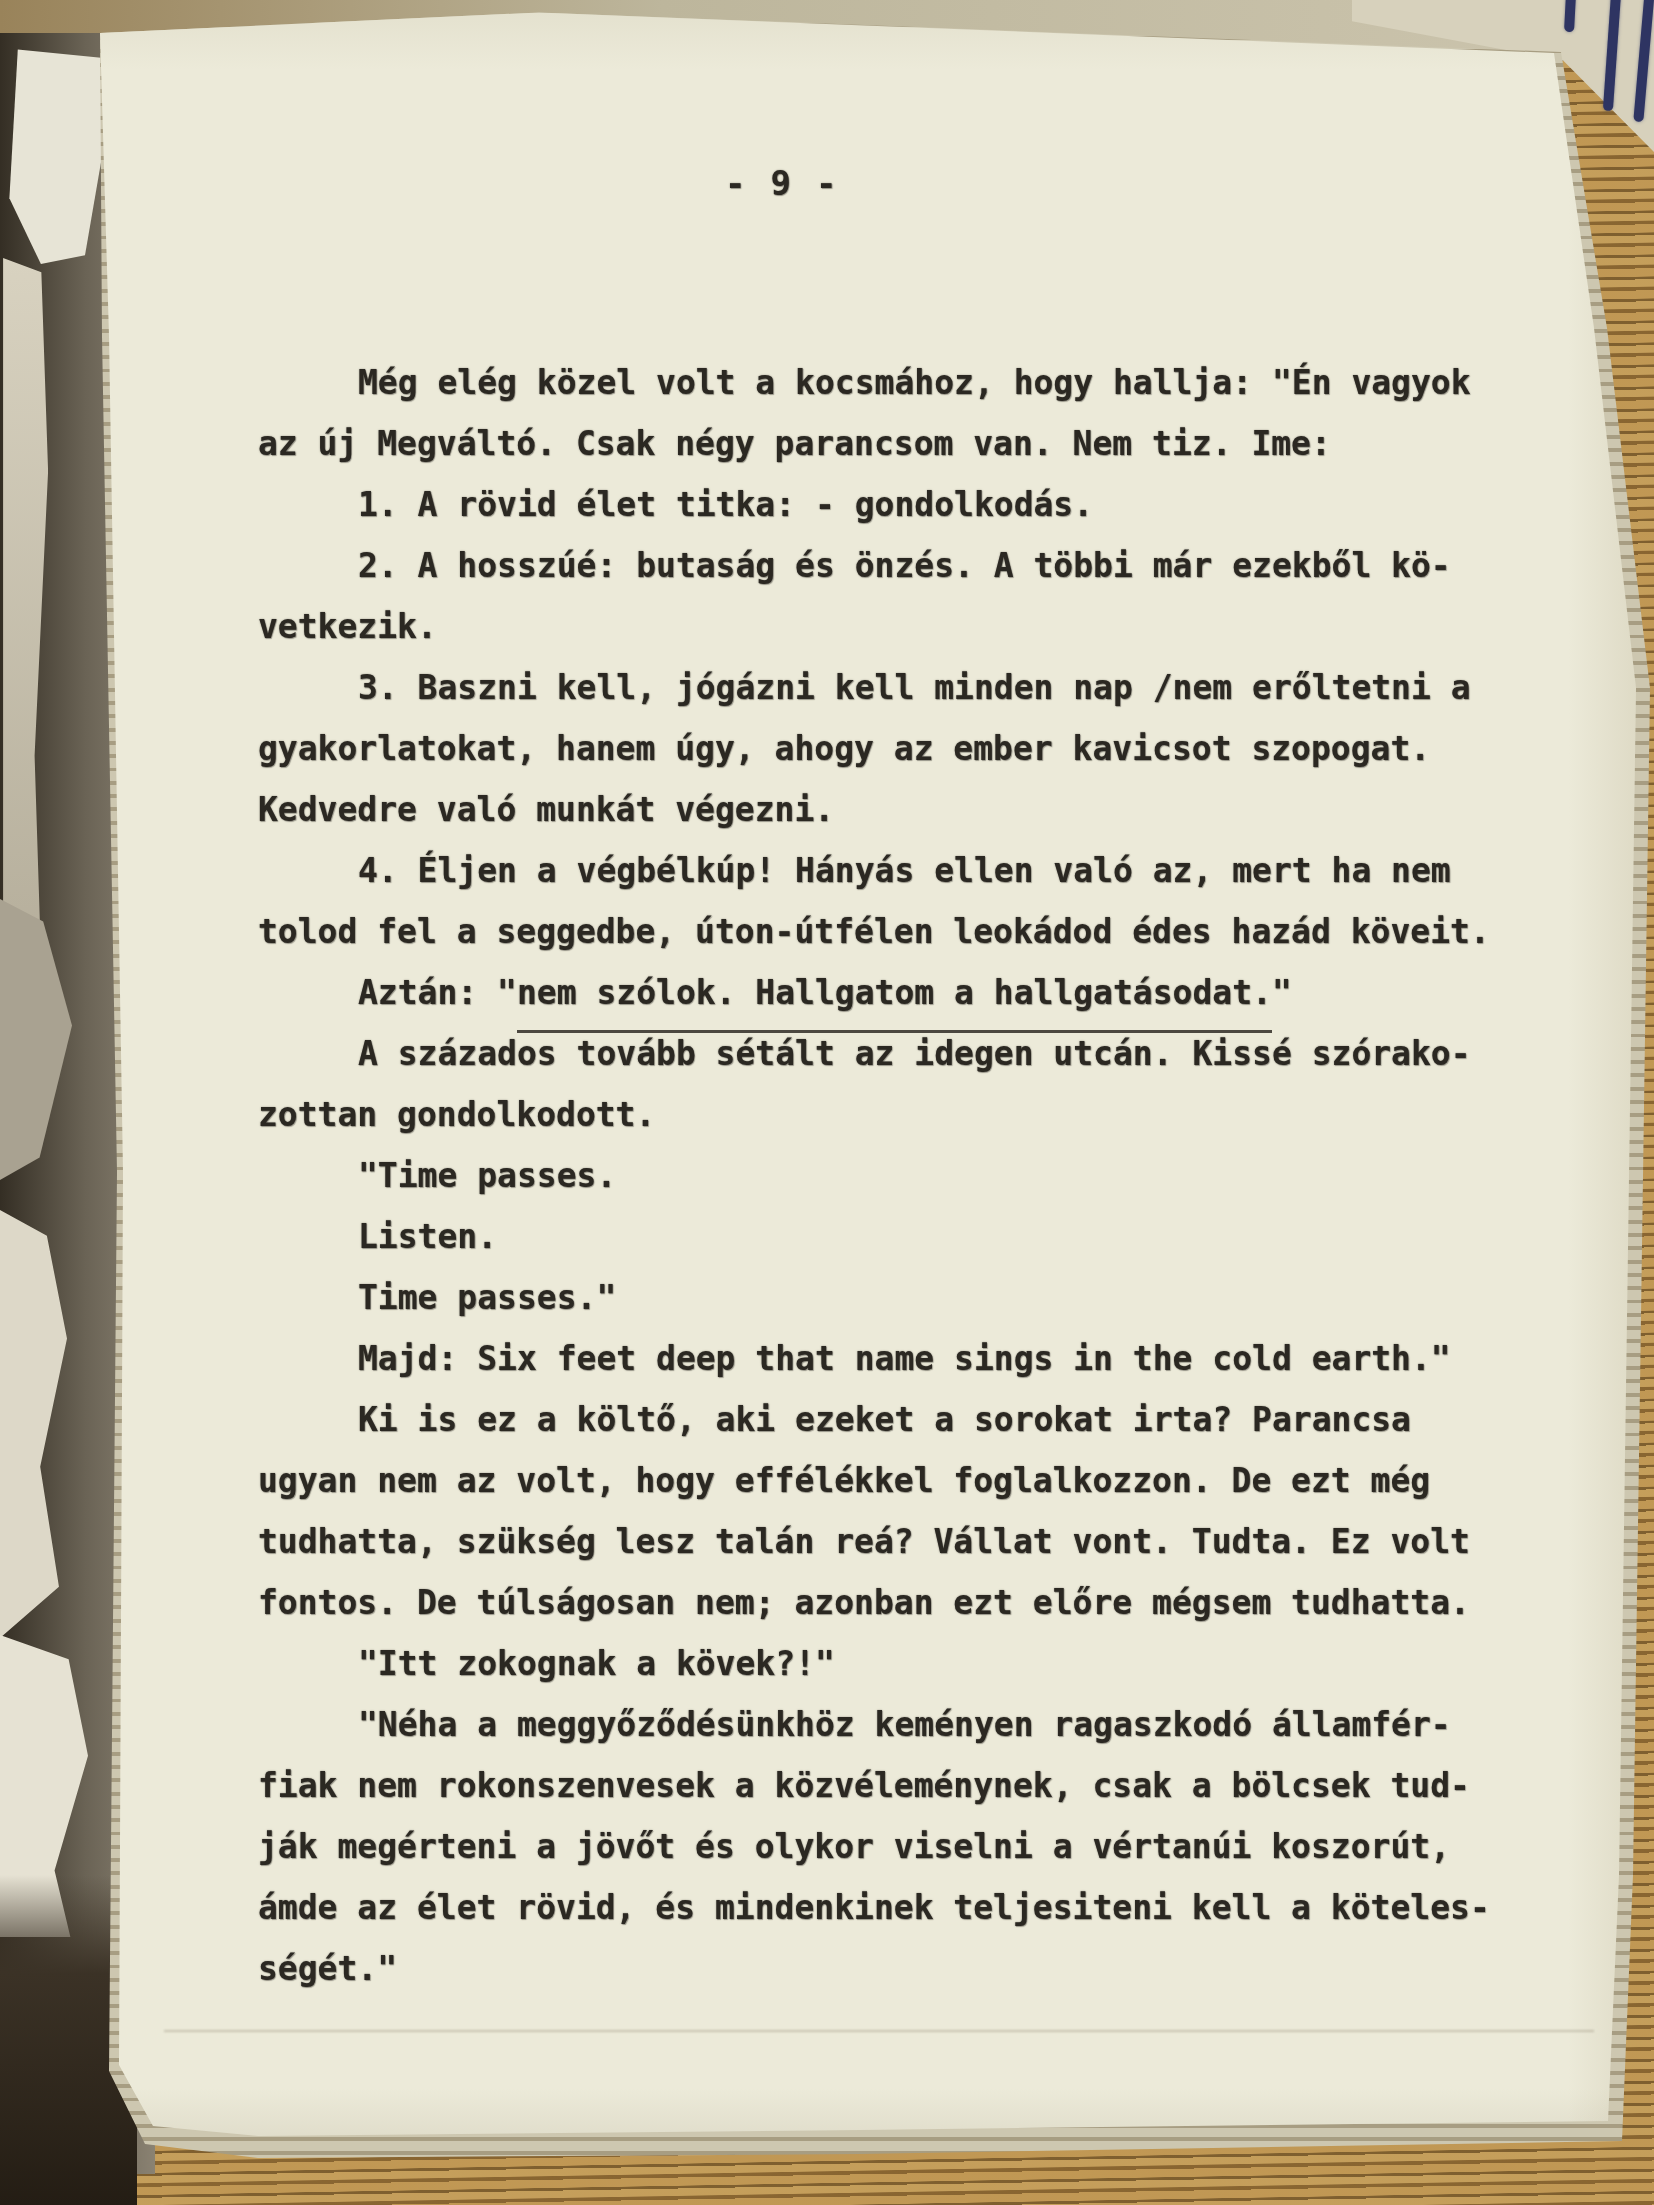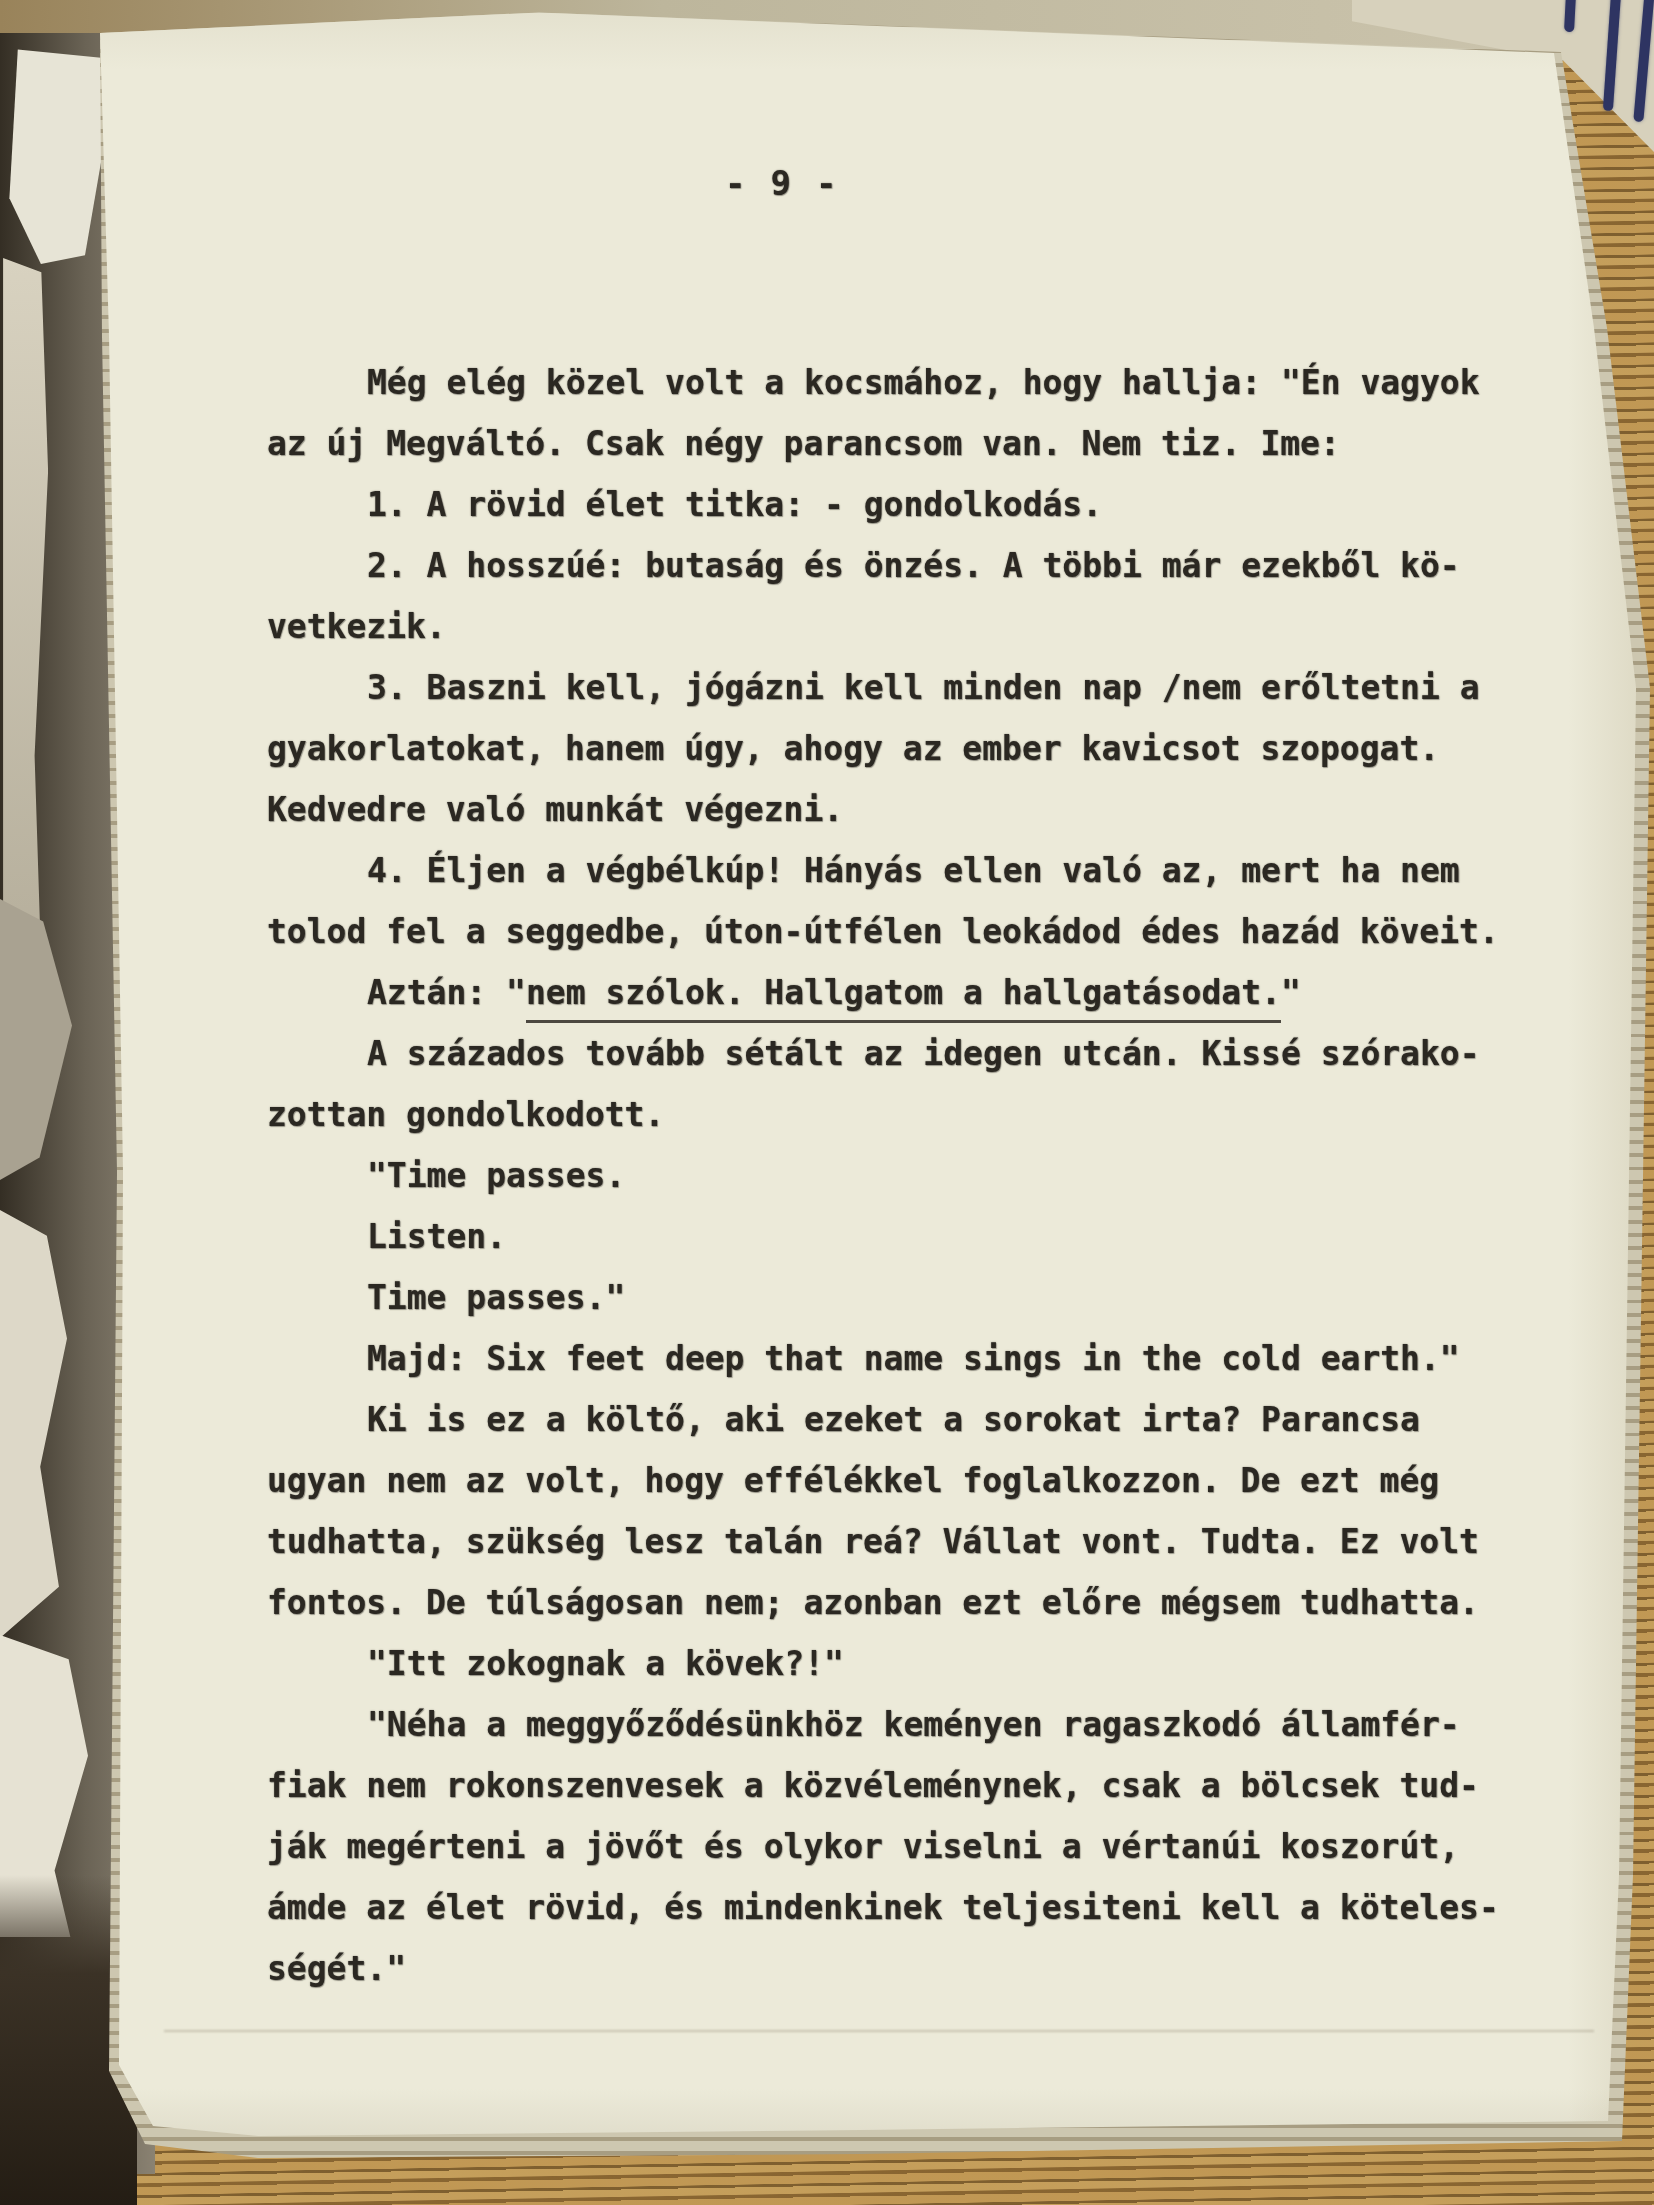--- a/index.html
+++ b/index.html
@@ -87,23 +87,23 @@
     position:absolute;left:725px;top:163px;
     font-size:34px;font-weight:700;color:#2b2822;letter-spacing:2.3px;
     text-shadow:0 0 1.6px rgba(43,40,34,.6),0.8px 0.8px 0.8px rgba(43,40,34,.35);
   }
   .text-block{
     position:absolute;left:258px;top:352px;width:1235px;
     font-size:33px;font-weight:700;color:#2b2822;line-height:61px;
     white-space:pre;
     text-shadow:0 0 1.6px rgba(43,40,34,.55),0.8px 0.8px 0.8px rgba(43,40,34,.35);
   }
-  .line{height:61px;margin-left:9px;}
+  .line{height:61px;}
   .line.indent{padding-left:100px;}
-  .u{border-bottom:3.9px solid rgba(40,37,31,.82);padding-bottom:8px;}
+  .u{border-bottom:3.9px solid rgba(40,37,31,.82);padding-bottom:18px;}
 </style>
 </head>
 <body>
 
 <div class="canvas">
   <div class="wood"></div>
   <div class="topstrip"></div>
   <div class="penpaper"></div>
   <div class="pen" id="pen1"></div>
   <div class="pen" id="pen2"></div>

